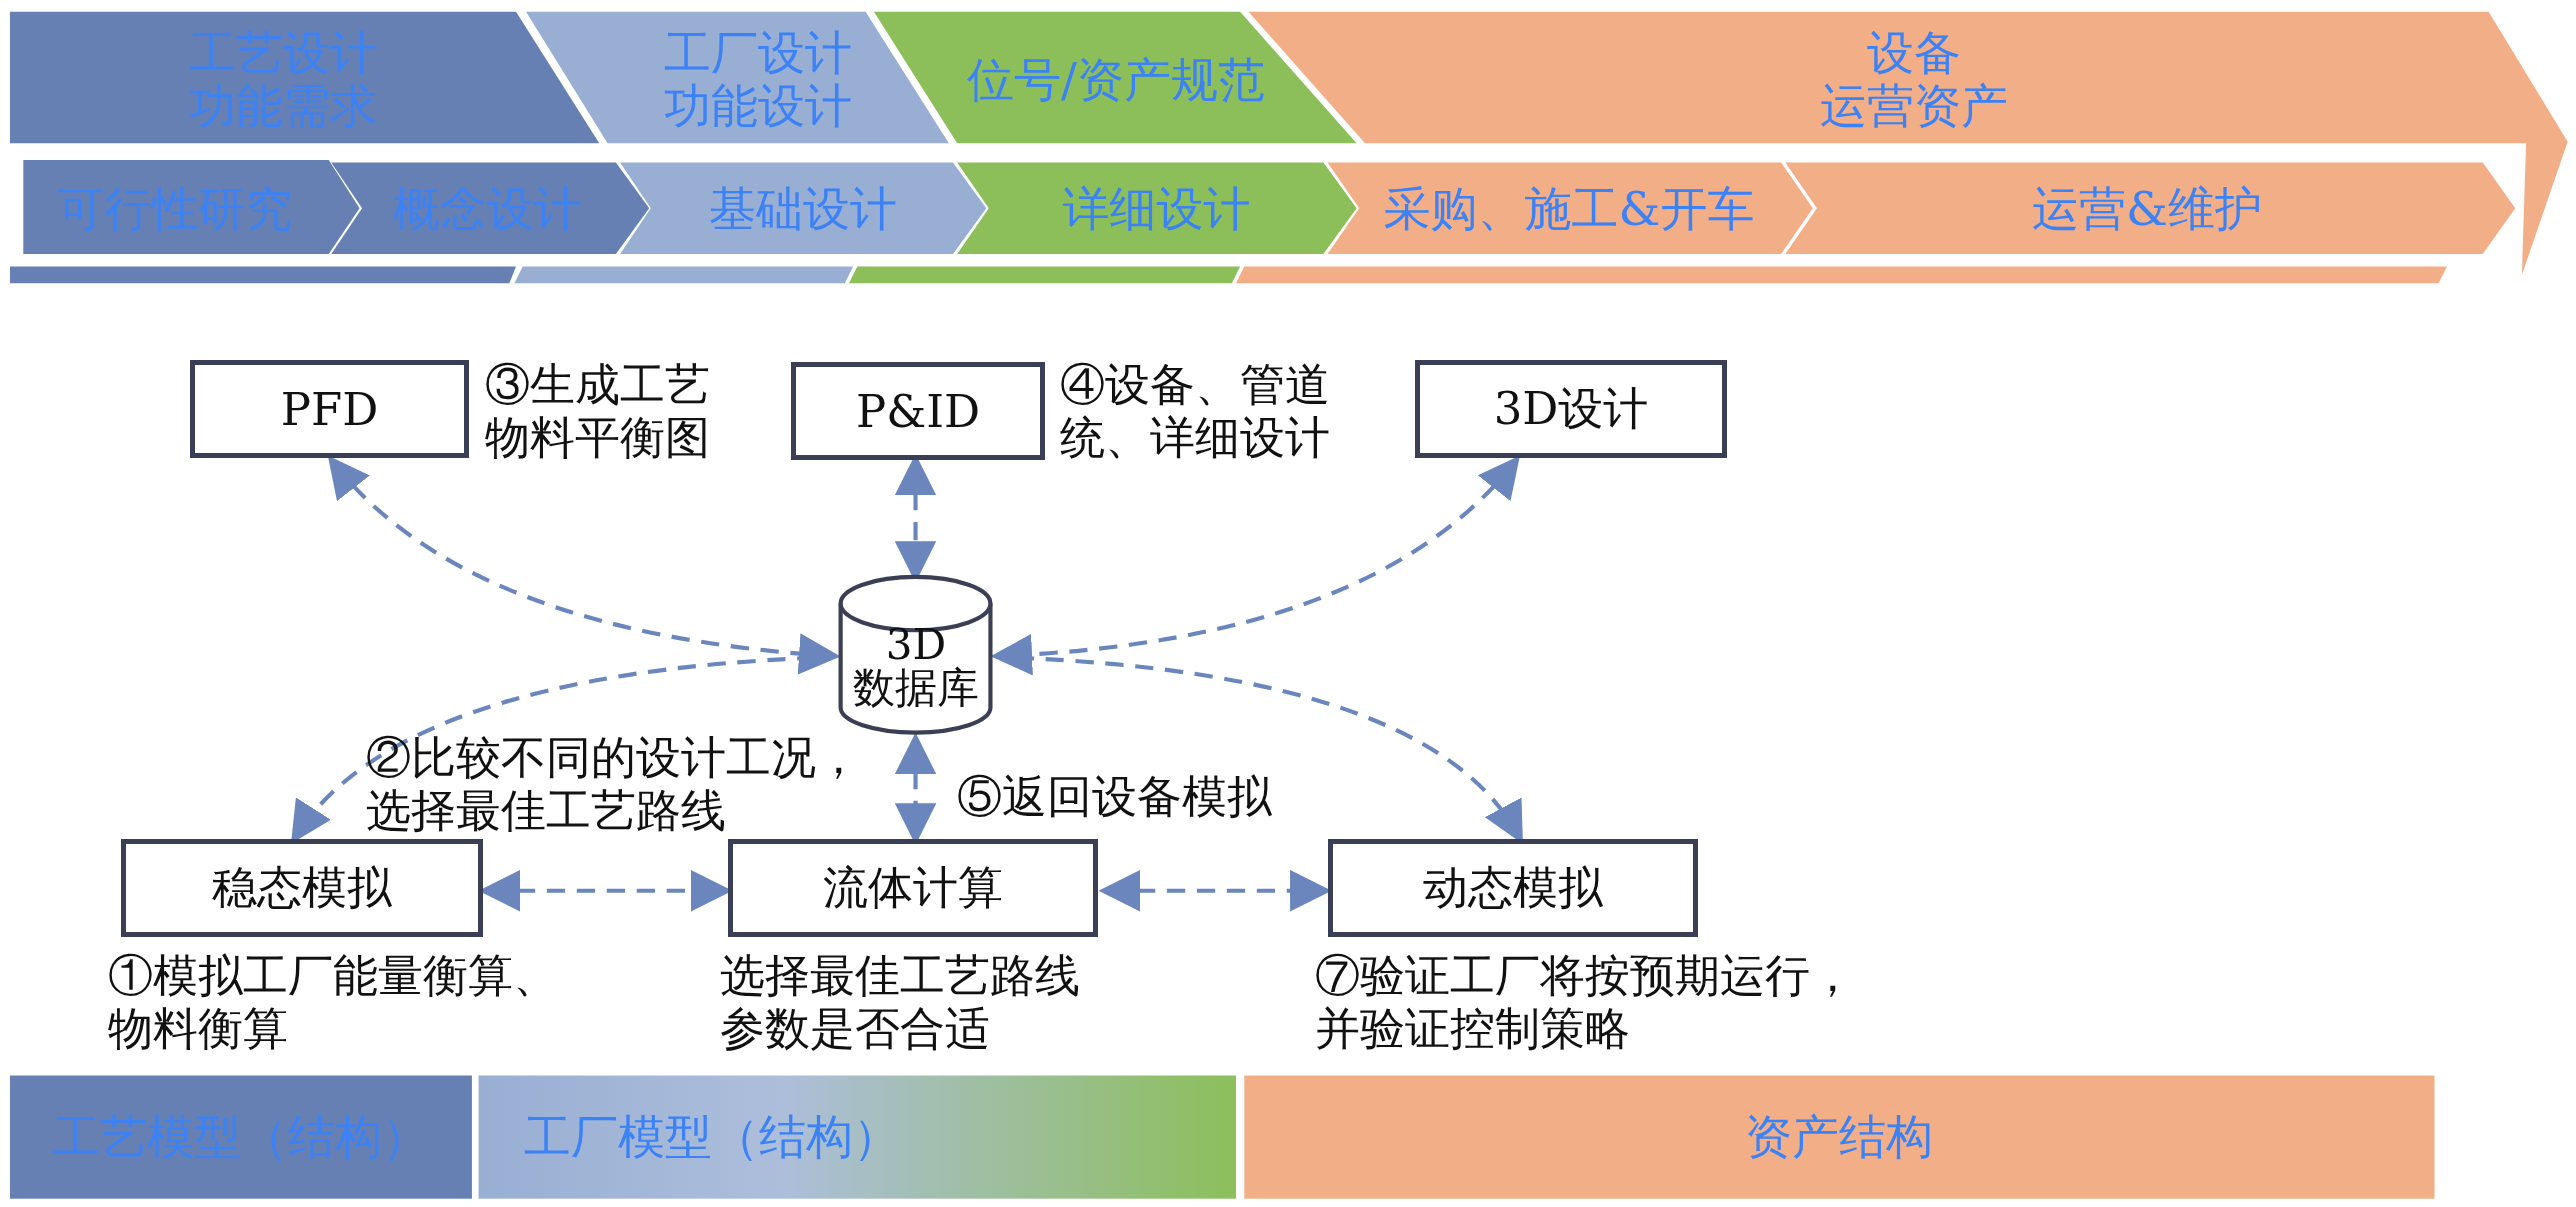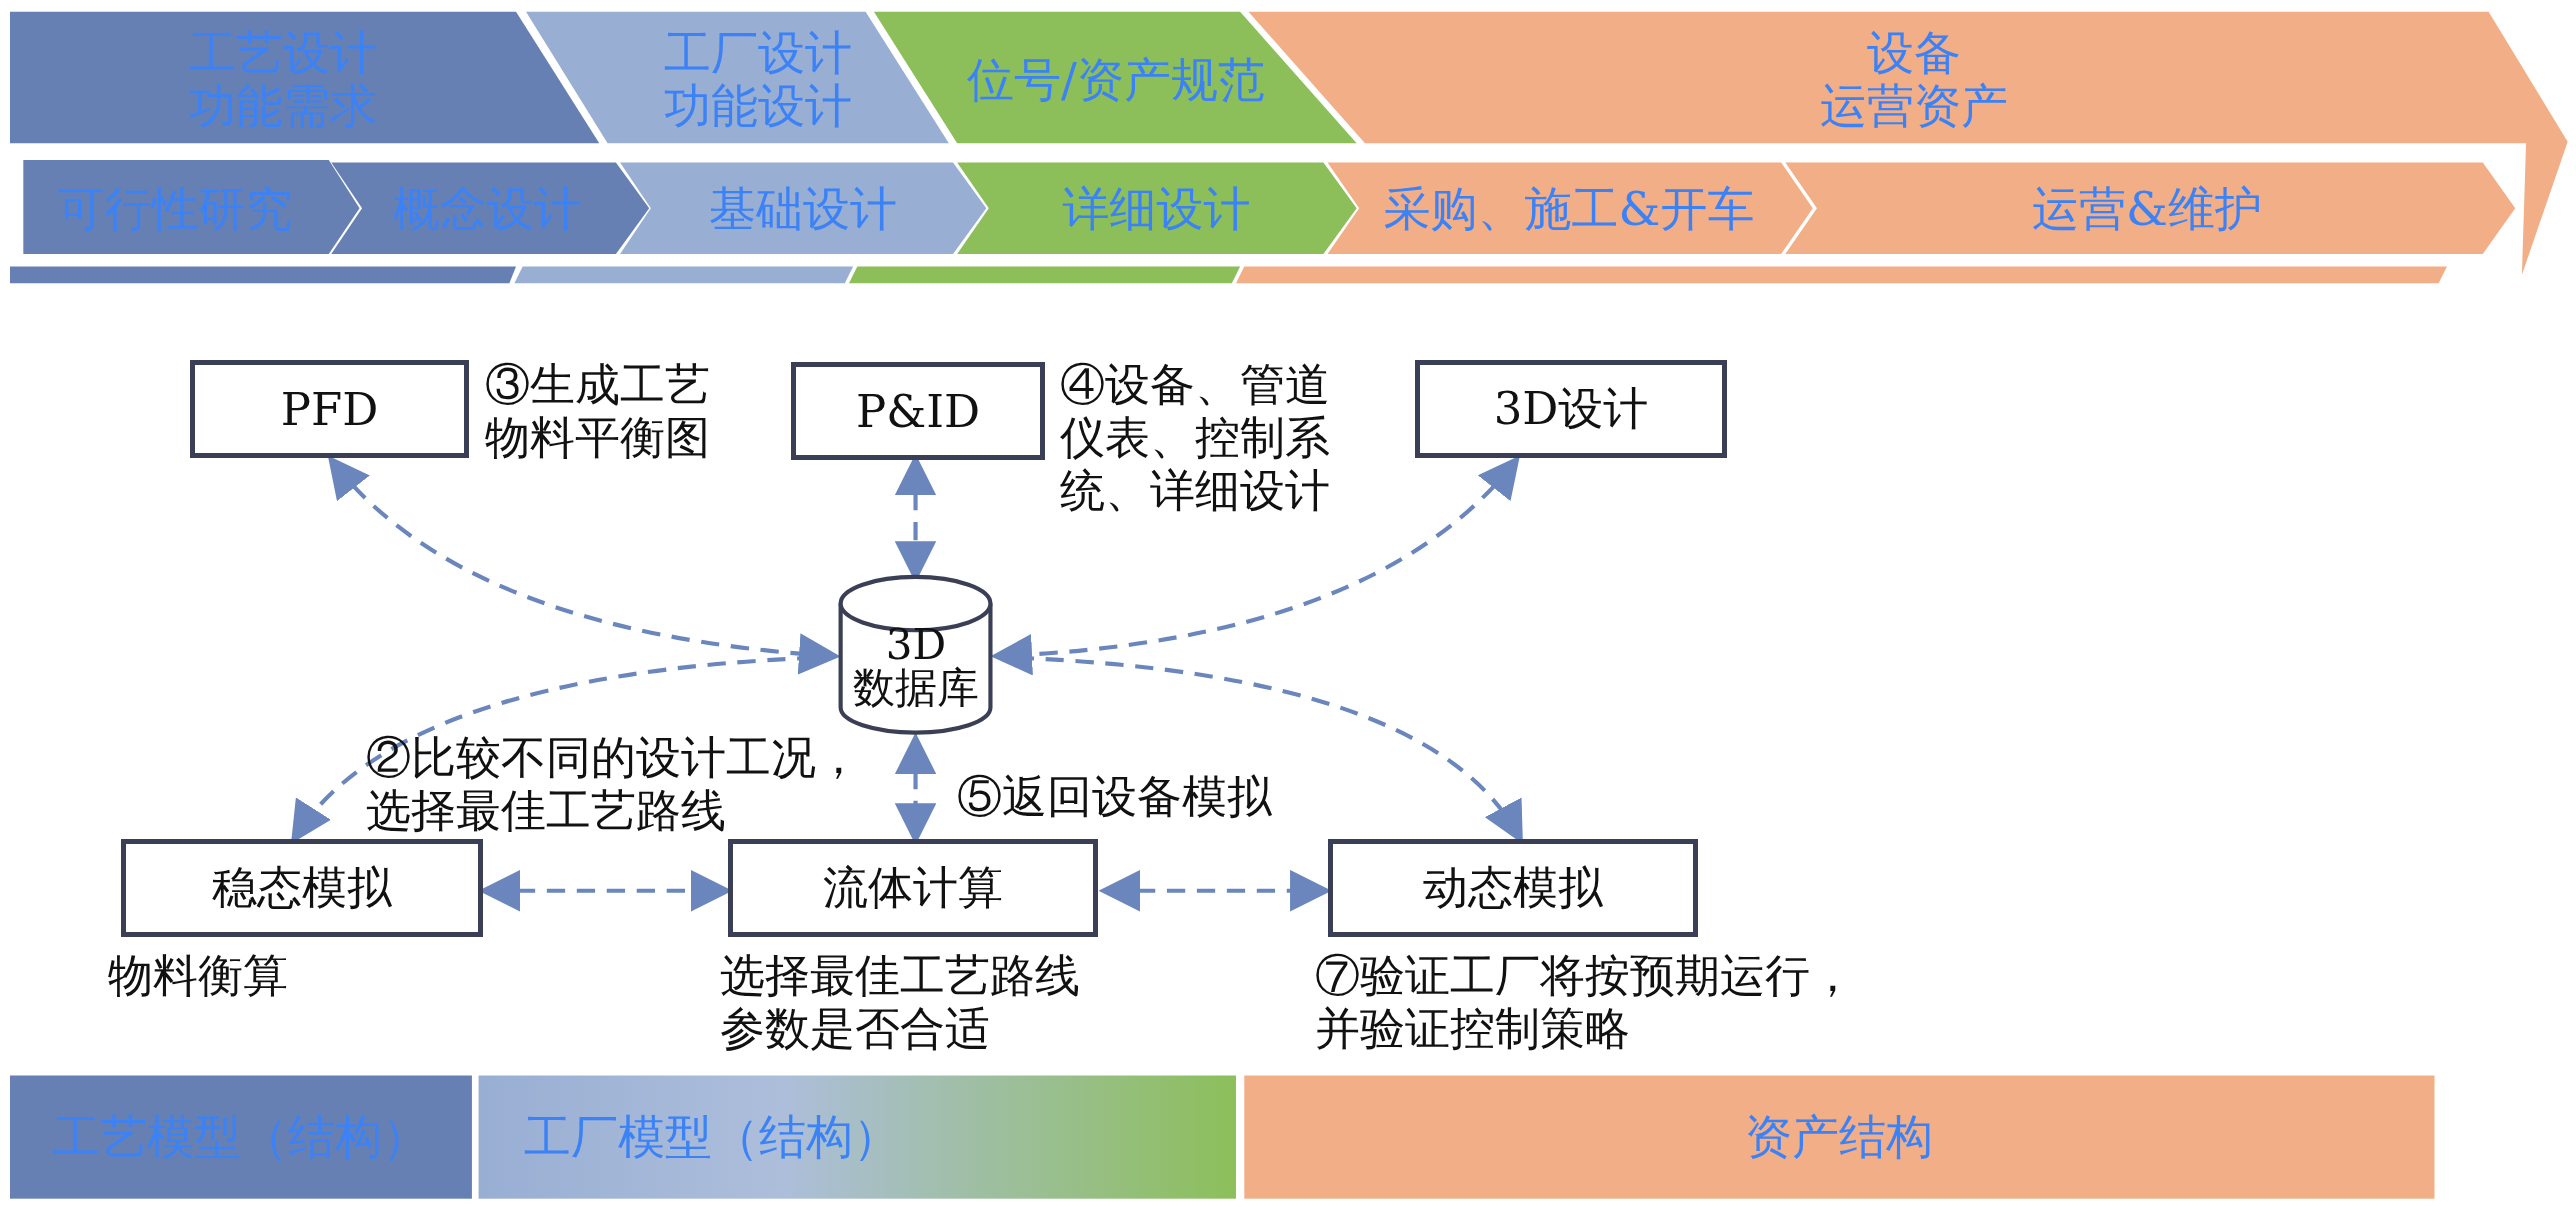--- a/index.html
+++ b/index.html
@@ -101,31 +101,31 @@
 <div class="box" style="left:121px;top:839px;width:362px;height:98px;">稳态模拟</div>
 <div class="box" style="left:728px;top:839px;width:370px;height:98px;">流体计算</div>
 <div class="box" style="left:1328px;top:839px;width:370px;height:98px;">动态模拟</div>
 
 <div class="note" style="left:485px;top:358px;">
   <div>③生成工艺</div>
     <div>物料平衡图</div>
 </div>
 <div class="note" style="left:1060px;top:358px;">
   <div>④设备、管道</div>
-    <div>仪表、控制系</div>
     <div>统、详细设计</div>
 </div>
 <div class="note" style="left:366px;top:731px;">
   <div>②比较不同的设计工况，</div>
     <div>选择最佳工艺路线</div>
 </div>
 <div class="note" style="left:957px;top:770px;">
   <div>⑤返回设备模拟</div>
 </div>
 <div class="note" style="left:108px;top:949px;">
+  <div>①模拟工厂能量衡算、</div>
     <div>物料衡算</div>
 </div>
 <div class="note" style="left:720px;top:949px;">
   <div>选择最佳工艺路线</div>
     <div>参数是否合适</div>
 </div>
 <div class="note" style="left:1315px;top:949px;">
   <div>⑦验证工厂将按预期运行，</div>
     <div>并验证控制策略</div>
 </div>

